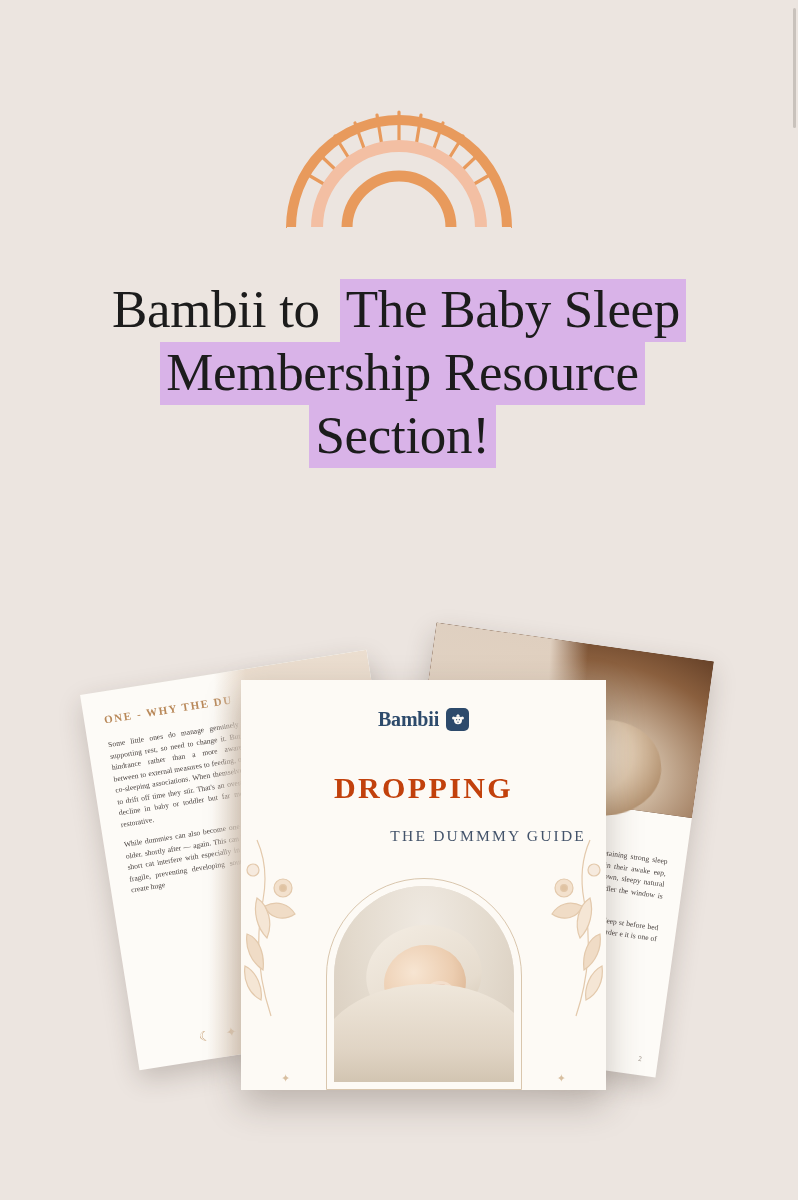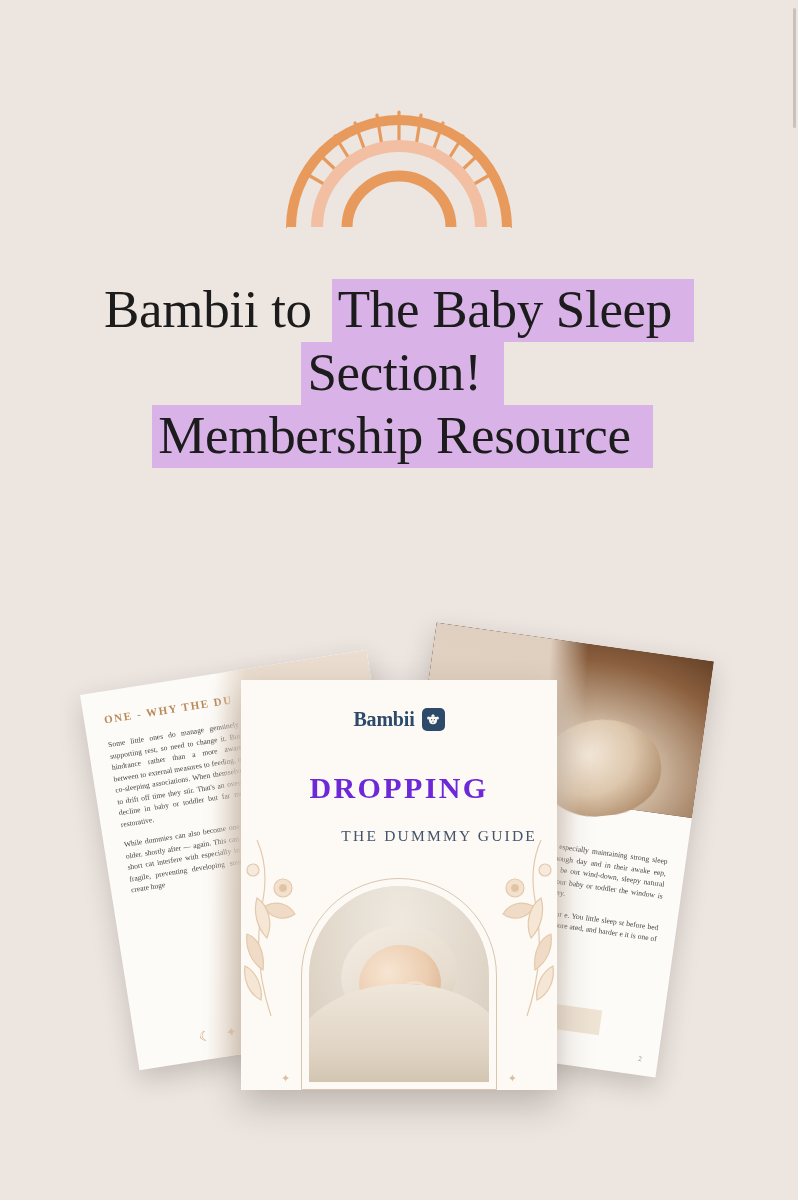--- a/index.html
+++ b/index.html
@@ -61,21 +61,21 @@
     text-align: center;
     font-family: "Liberation Serif", serif;
     font-size: 53px;
     line-height: 63px;
     color: #1c1c1c;
     letter-spacing: -0.3px;
   }
   .headline .line { display: block; white-space: nowrap; }
   .headline .hl {
     background: #d9b3e8;
-    padding: 1px 22px 4px 6px;
+    padding: 1px 6px 4px 6px;
     box-decoration-break: clone;
     margin-left: 7px;
     -webkit-box-decoration-break: clone;
   }
 
   
   .mockup {
     position: absolute;
     left: 0;
     top: 600px;
@@ -215,21 +215,21 @@
     position: absolute;
     left: 0; top: 0; right: 0; bottom: 0;
     background: linear-gradient(265deg, rgba(236,224,211,0) 40%, rgba(232,218,203,0.92) 52%, rgba(232,218,203,0.95) 100%);
     pointer-events: none;
   }
 
   
   .sheet-front {
     left: 241px;
     top: 80px;
-    width: 316px;
+    width: 365px;
     height: 410px;
     background: #fdfaf5;
     box-shadow: 0 14px 34px rgba(60, 45, 35, 0.28);
     padding: 22px 20px 0 20px;
   }
   .brandrow {
     display: flex;
     align-items: center;
     justify-content: center;
     gap: 7px;
@@ -251,21 +251,21 @@
     align-items: center;
     justify-content: center;
   }
   .cover-title {
     margin-top: 40px;
     text-align: center;
     font-family: "Liberation Serif", serif;
     font-size: 30px;
     font-weight: bold;
     letter-spacing: 2.4px;
-    color: #6d28d9;
+    color: #c2410c;
   }
   .cover-sub {
     margin-top: 22px;
     text-align: right;
     font-family: "Liberation Serif", serif;
     font-size: 15.5px;
     letter-spacing: 2.2px;
     color: #43536a;
   }
   .arch {
@@ -384,24 +384,24 @@
       <rect x="18" y="117" width="224" height="3" fill="#ece5e0"></rect>
     </svg>
   </div>
 
   <div class="headline">
     <span class="line">
       <span>Bambii to</span>
       <span class="hl">The Baby Sleep</span>
     </span>
     <span class="line">
-      <span class="hl">Section!</span>
+      <span class="hl">Membership Resource</span>
     </span>
     <span class="line">
-      <span class="hl">Membership Resource</span>
+      <span class="hl">Section!</span>
     </span>
   </div>
 </div>
 
 <div class="mockup">
 
   <div class="sheet sheet-left">
     <div class="chaphead">ONE - WHY THE DU</div>
     <div class="body">
       <p>Some little ones do manage genuinely supporting rest, so need to change it. But hindrance rather than a more aware between to external measures to feeding, or co-sleeping associations. When themselves to drift off time they stir. That's an overall decline in baby or toddler but far more restorative.</p>

